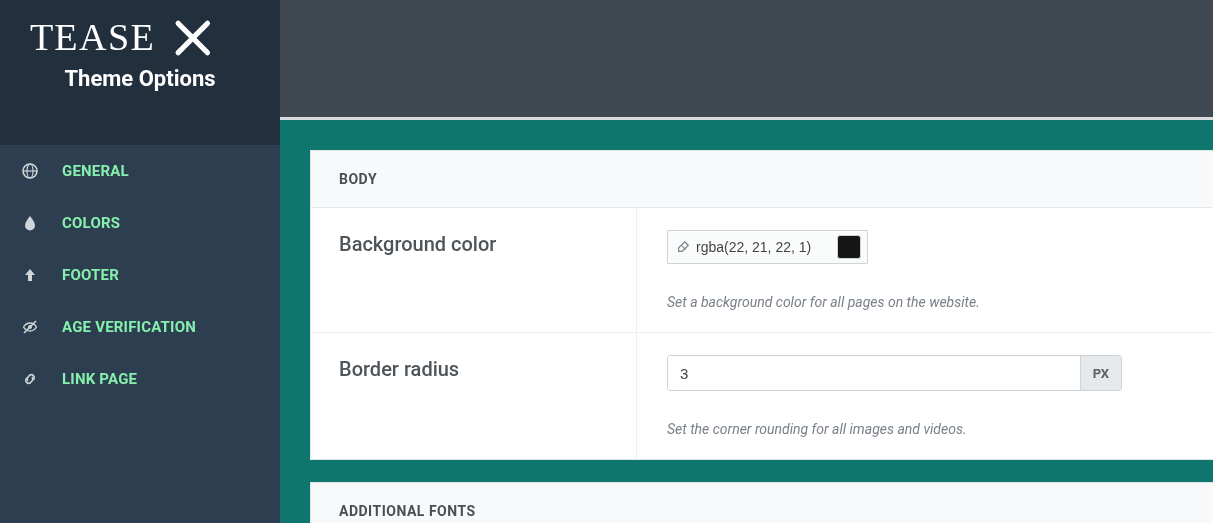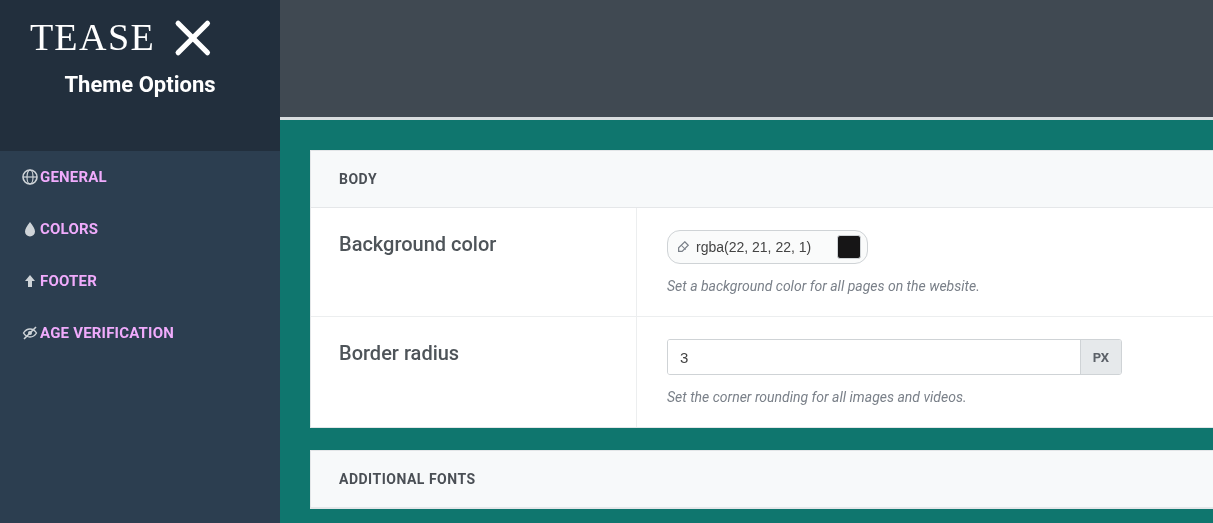--- a/index.html
+++ b/index.html
@@ -28,36 +28,35 @@
     text-align: center;
   }
   .sidebar-head .brand {
     display: inline-block;
     width: 100%;
   }
   .sidebar-head .subtitle {
     font-size: 22px;
     font-weight: 700;
     color: #fff;
-    margin-top: 6px;
   }
   .sidebar-gap {
     height: 30px;
     background: #222f3d;
   }
 
   .nav { list-style: none; }
   .nav li {
     padding: 17px 22px;
     display: flex;
     align-items: center;
-    gap: 2px;
+    gap: 24px;
     font-size: 15px;
     font-weight: 700;
-    color: #f0abfc;
+    color: #86efac;
     cursor: pointer;
     position: relative;
     letter-spacing: .2px;
   }
   .nav li .ic {
     width: 16px;
     height: 16px;
     display: inline-flex;
     align-items: center;
     justify-content: center;
@@ -115,29 +114,29 @@
   }
   .row-content {
     flex: 1;
     padding: 22px 24px 22px 30px;
     border-left: 1px solid #eceeef;
   }
   .help-text {
     font-style: italic;
     color: #7a8089;
     font-size: 14px;
-    margin-top: 14px;
+    margin-top: 30px;
   }
 
   
   .color-input {
     display: inline-flex;
     align-items: center;
     border: 1px solid #cfd3d6;
-    border-radius: 13px;
+    border-radius: 1px;
     background: #fafbfb;
     height: 34px;
     padding: 0 6px 0 8px;
     gap: 6px;
   }
   .color-input .eraser { width: 14px; height: 14px; }
   .color-input input {
     border: none;
     background: transparent;
     font-size: 14px;
@@ -239,20 +238,29 @@
       <li>
         <span class="ic">
           <svg viewBox="0 0 16 16">
               <path d="M8 4 C4 4 1.5 8 1.5 8 S4 12 8 12 14.5 8 14.5 8 12 4 8 4 Z" fill="none" stroke="#cfd4d8" stroke-width="1.4"></path>
               <circle cx="8" cy="8" r="2"></circle>
               <line x1="2" y1="14" x2="14" y2="2" stroke="#cfd4d8" stroke-width="1.6"></line>
             </svg>
         </span>
         <span>AGE VERIFICATION</span>
       </li>
+      <li>
+        <span class="ic">
+          <svg viewBox="0 0 16 16">
+              <path d="M6 10 A3 3 0 0 1 6 6 L8 4 A3 3 0 0 1 12 8 L11 9" fill="none" stroke="#cfd4d8" stroke-width="1.6"></path>
+              <path d="M10 6 A3 3 0 0 1 10 10 L8 12 A3 3 0 0 1 4 8 L5 7" fill="none" stroke="#cfd4d8" stroke-width="1.6"></path>
+            </svg>
+        </span>
+        <span>LINK PAGE</span>
+      </li>
     </ul>
   </aside>
 
   <main class="main">
     <div class="topbar"></div>
 
     <section class="panel">
       <div class="panel-header">BODY</div>
 
       <div class="panel-row">

